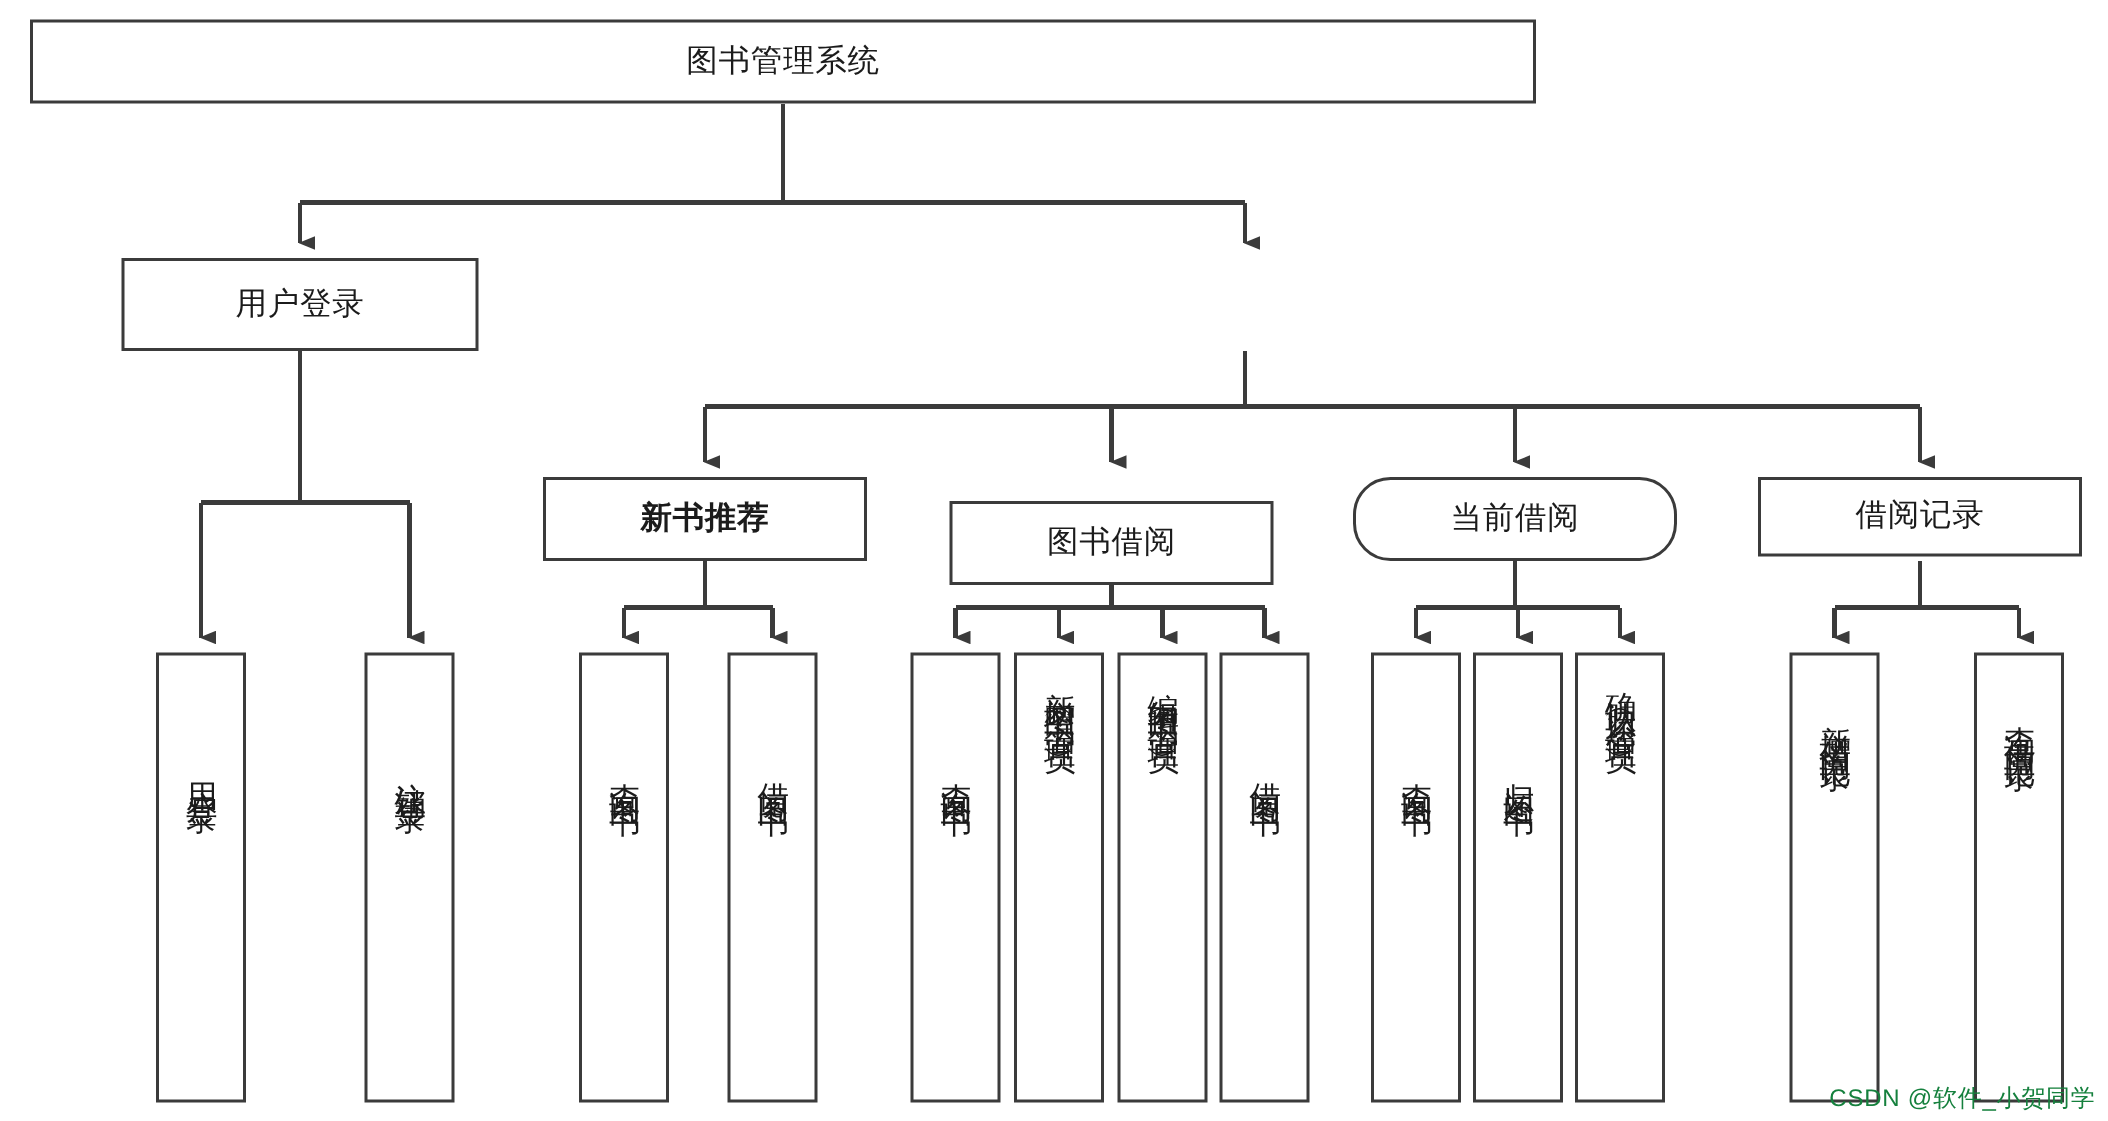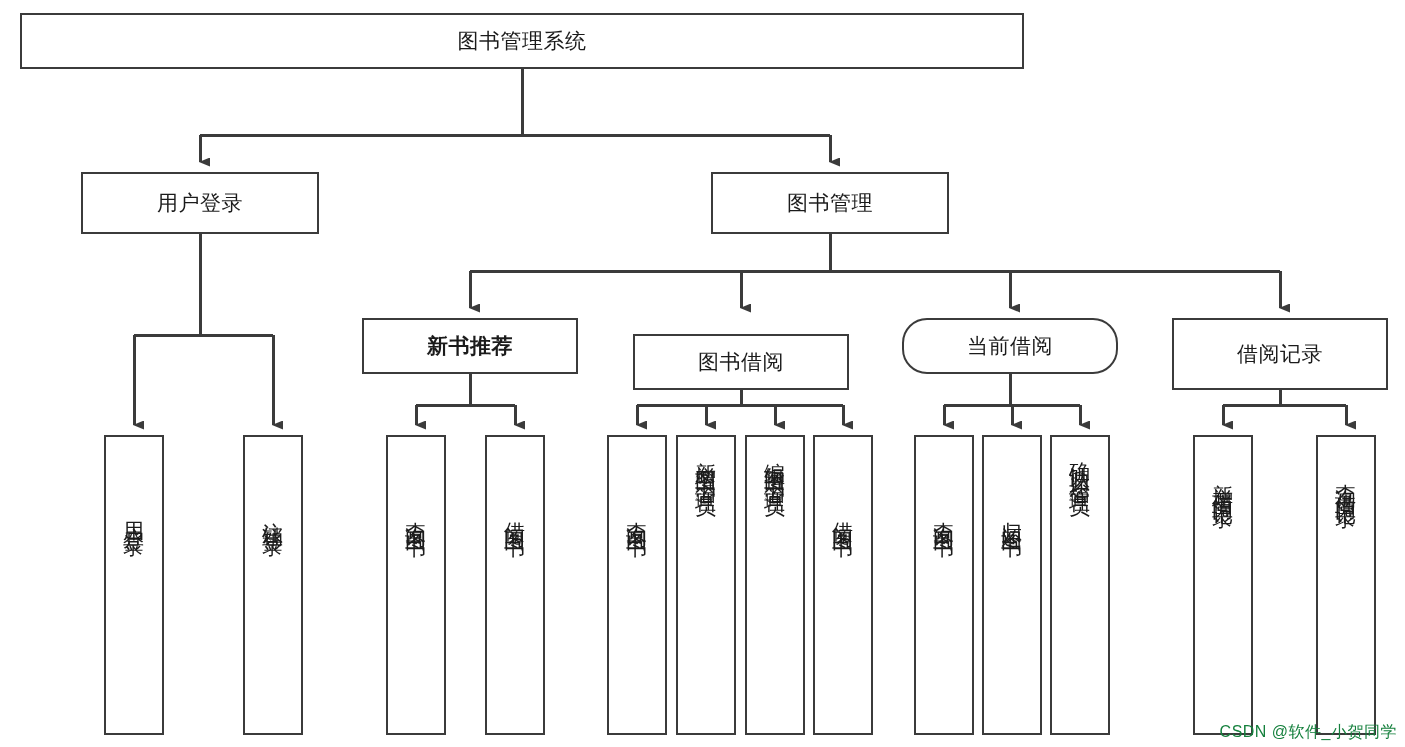--- a/index.html
+++ b/index.html
@@ -127,34 +127,31 @@
     </g>
   </svg>
 
   <div class="node horiz" style="left:20px; top:13px; width:1004px; height:56px;">
     <span class="node-label">图书管理系统</span>
   </div>
 
   <div class="node horiz" style="left:81px; top:172px; width:238px; height:62px;">
     <span class="node-label">用户登录</span>
   </div>
-  <div class="node horiz" style="left:711px; top:172px; width:238px; height:62px;">
-    <span class="node-label">图书管理</span>
-  </div>
 
   <div class="node horiz" style="left:362px; top:318px; width:216px; height:56px;font-weight:bold;">
     <span class="node-label">新书推荐</span>
   </div>
   <div class="node horiz" style="left:633px; top:318px; width:216px; height:56px;margin-top:16px;">
     <span class="node-label">图书借阅</span>
   </div>
   <div class="node horiz" style="left:902px; top:318px; width:216px; height:56px;border-radius:25px;">
     <span class="node-label">当前借阅</span>
   </div>
-  <div class="node horiz" style="left:1172px; top:318px; width:216px; height:72px;">
+  <div class="node horiz" style="left:1172px; top:318px; width:216px; height:53px;">
     <span class="node-label">借阅记录</span>
   </div>
 
   <div class="node vert" style="left:104px; top:435px; width:60px; height:300px; padding-top:68px;">
     <span class="node-label">用户登录</span>
   </div>
   <div class="node vert" style="left:243px; top:435px; width:60px; height:300px; padding-top:68px;">
     <span class="node-label">注销登录</span>
   </div>
 

